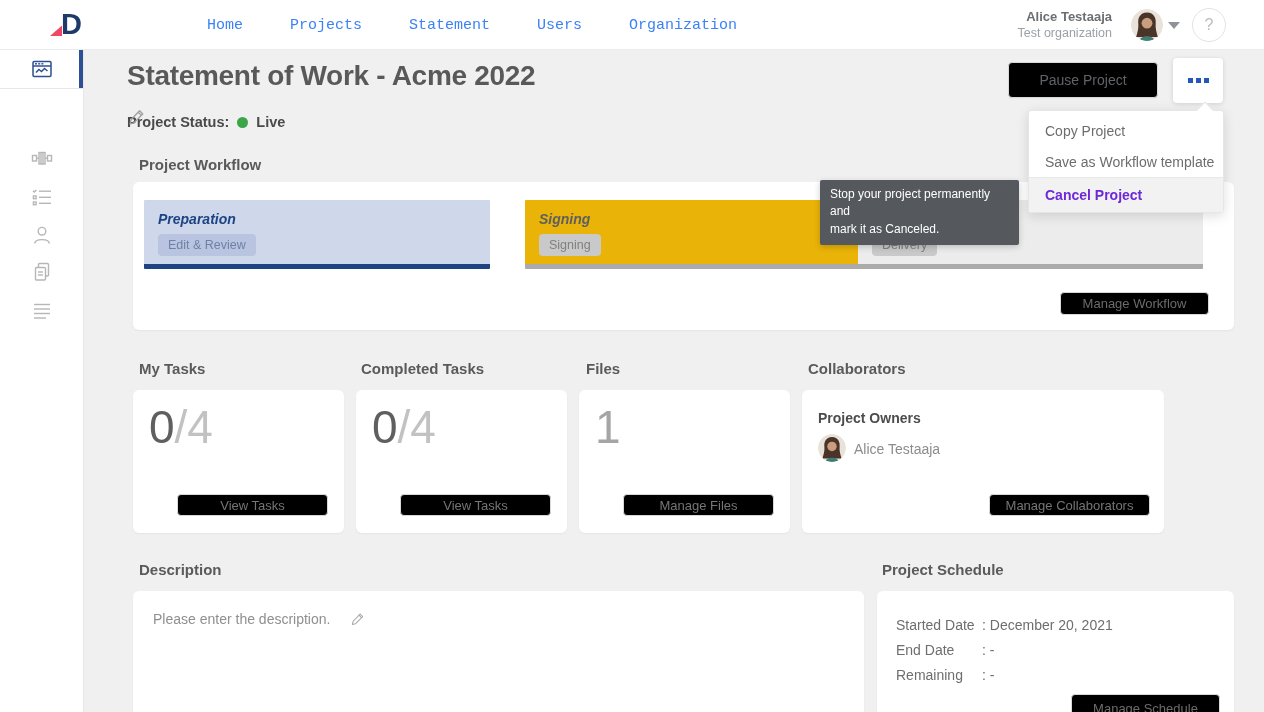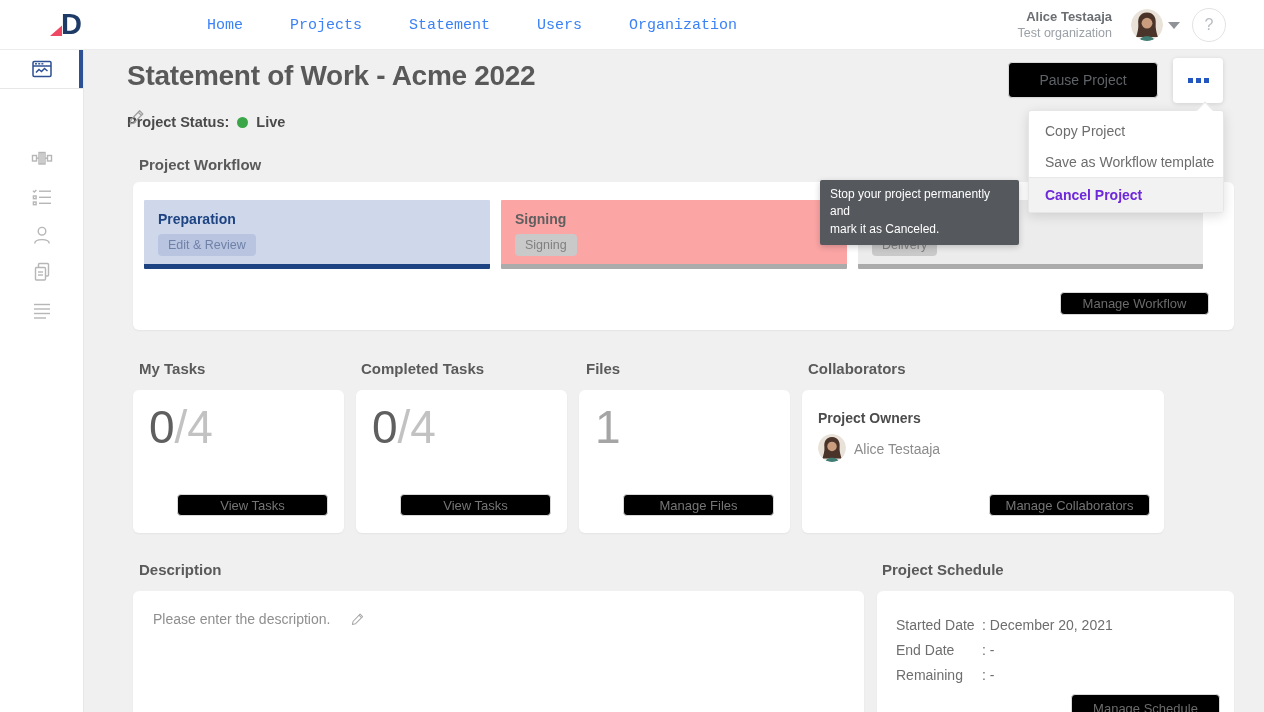--- a/index.html
+++ b/index.html
@@ -37,26 +37,26 @@
   .section-h { position:absolute; font-size:15px; font-weight:bold; color:#5a5a5a; }
   
   .btn { display:flex; align-items:center; justify-content:center; background:#000000; border:1px solid #d9d9d9; border-radius:4px; color:#6b6b6b; cursor:pointer; }
   .pause-btn { position:absolute; left:1008px; top:62px; width:150px; height:36px; font-size:14px; color:#5f6368; box-shadow:0 1px 2px rgba(0,0,0,.04); }
   .more-btn { position:absolute; left:1173px; top:58px; width:50px; height:45px; background:#fff; border:none; border-radius:4px; box-shadow:0 1px 5px rgba(0,0,0,.13); display:flex; align-items:center; justify-content:center; gap:3px; cursor:pointer; z-index:12; }
   .dot-sq { width:5px; height:5px; background:#2456c0; }
   
   .card { position:absolute; background:#fff; border-radius:6px; box-shadow:0 1px 2px rgba(0,0,0,.05);margin-left:11px; }
   .wf-card { left:122px; top:182px; width:1101px; height:148px; }
   .stage { position:absolute; top:200px; height:69px; padding:11px 14px; border-bottom:5px solid; border-radius:1px; cursor:pointer; }
-  .stage-title { font-size:14px; font-weight:bold; }
+  .stage-title { font-size:14px; font-weight:bold;font-style:italic; }
   .chip { display:inline-block; margin-top:7px; padding:4px 10px; border-radius:4px; font-size:12.5px; }
   .stage-1 { left:144px; width:346px; background:#ced8ea; border-bottom-color:#1d4383; }
   .stage-1 .stage-title { color:#1d4383; }
   .stage-1 .chip { background:#b8c4e0; color:#7081a8; }
-  .stage-2 { left:501px; width:346px; background:#fca5a5; border-bottom-color:#ababab; }
+  .stage-2 { left:525px; width:346px; background:#eab308; border-bottom-color:#ababab; }
   .stage-2 .stage-title, .stage-3 .stage-title { color:#5f5f5f; }
   .stage-2 .chip, .stage-3 .chip { background:#c9c9c9; color:#808080; }
   .stage-3 { left:858px; width:345px; background:#ececec; border-bottom-color:#ababab; }
   .manage-wf-btn { position:absolute; left:1060px; top:292px; width:149px; height:23px; font-size:13px; }
   
   .stat-card { top:390px; height:143px; }
   .big-num { position:absolute; left:16px; top:10px; font-size:46px; color:#5f5f5f; }
   .big-num .total { color:#c2c2c2; }
   .num-light { color:#a5a5a5; }
   .card-btn { position:absolute; height:22px; font-size:13px; color:#757575; }

